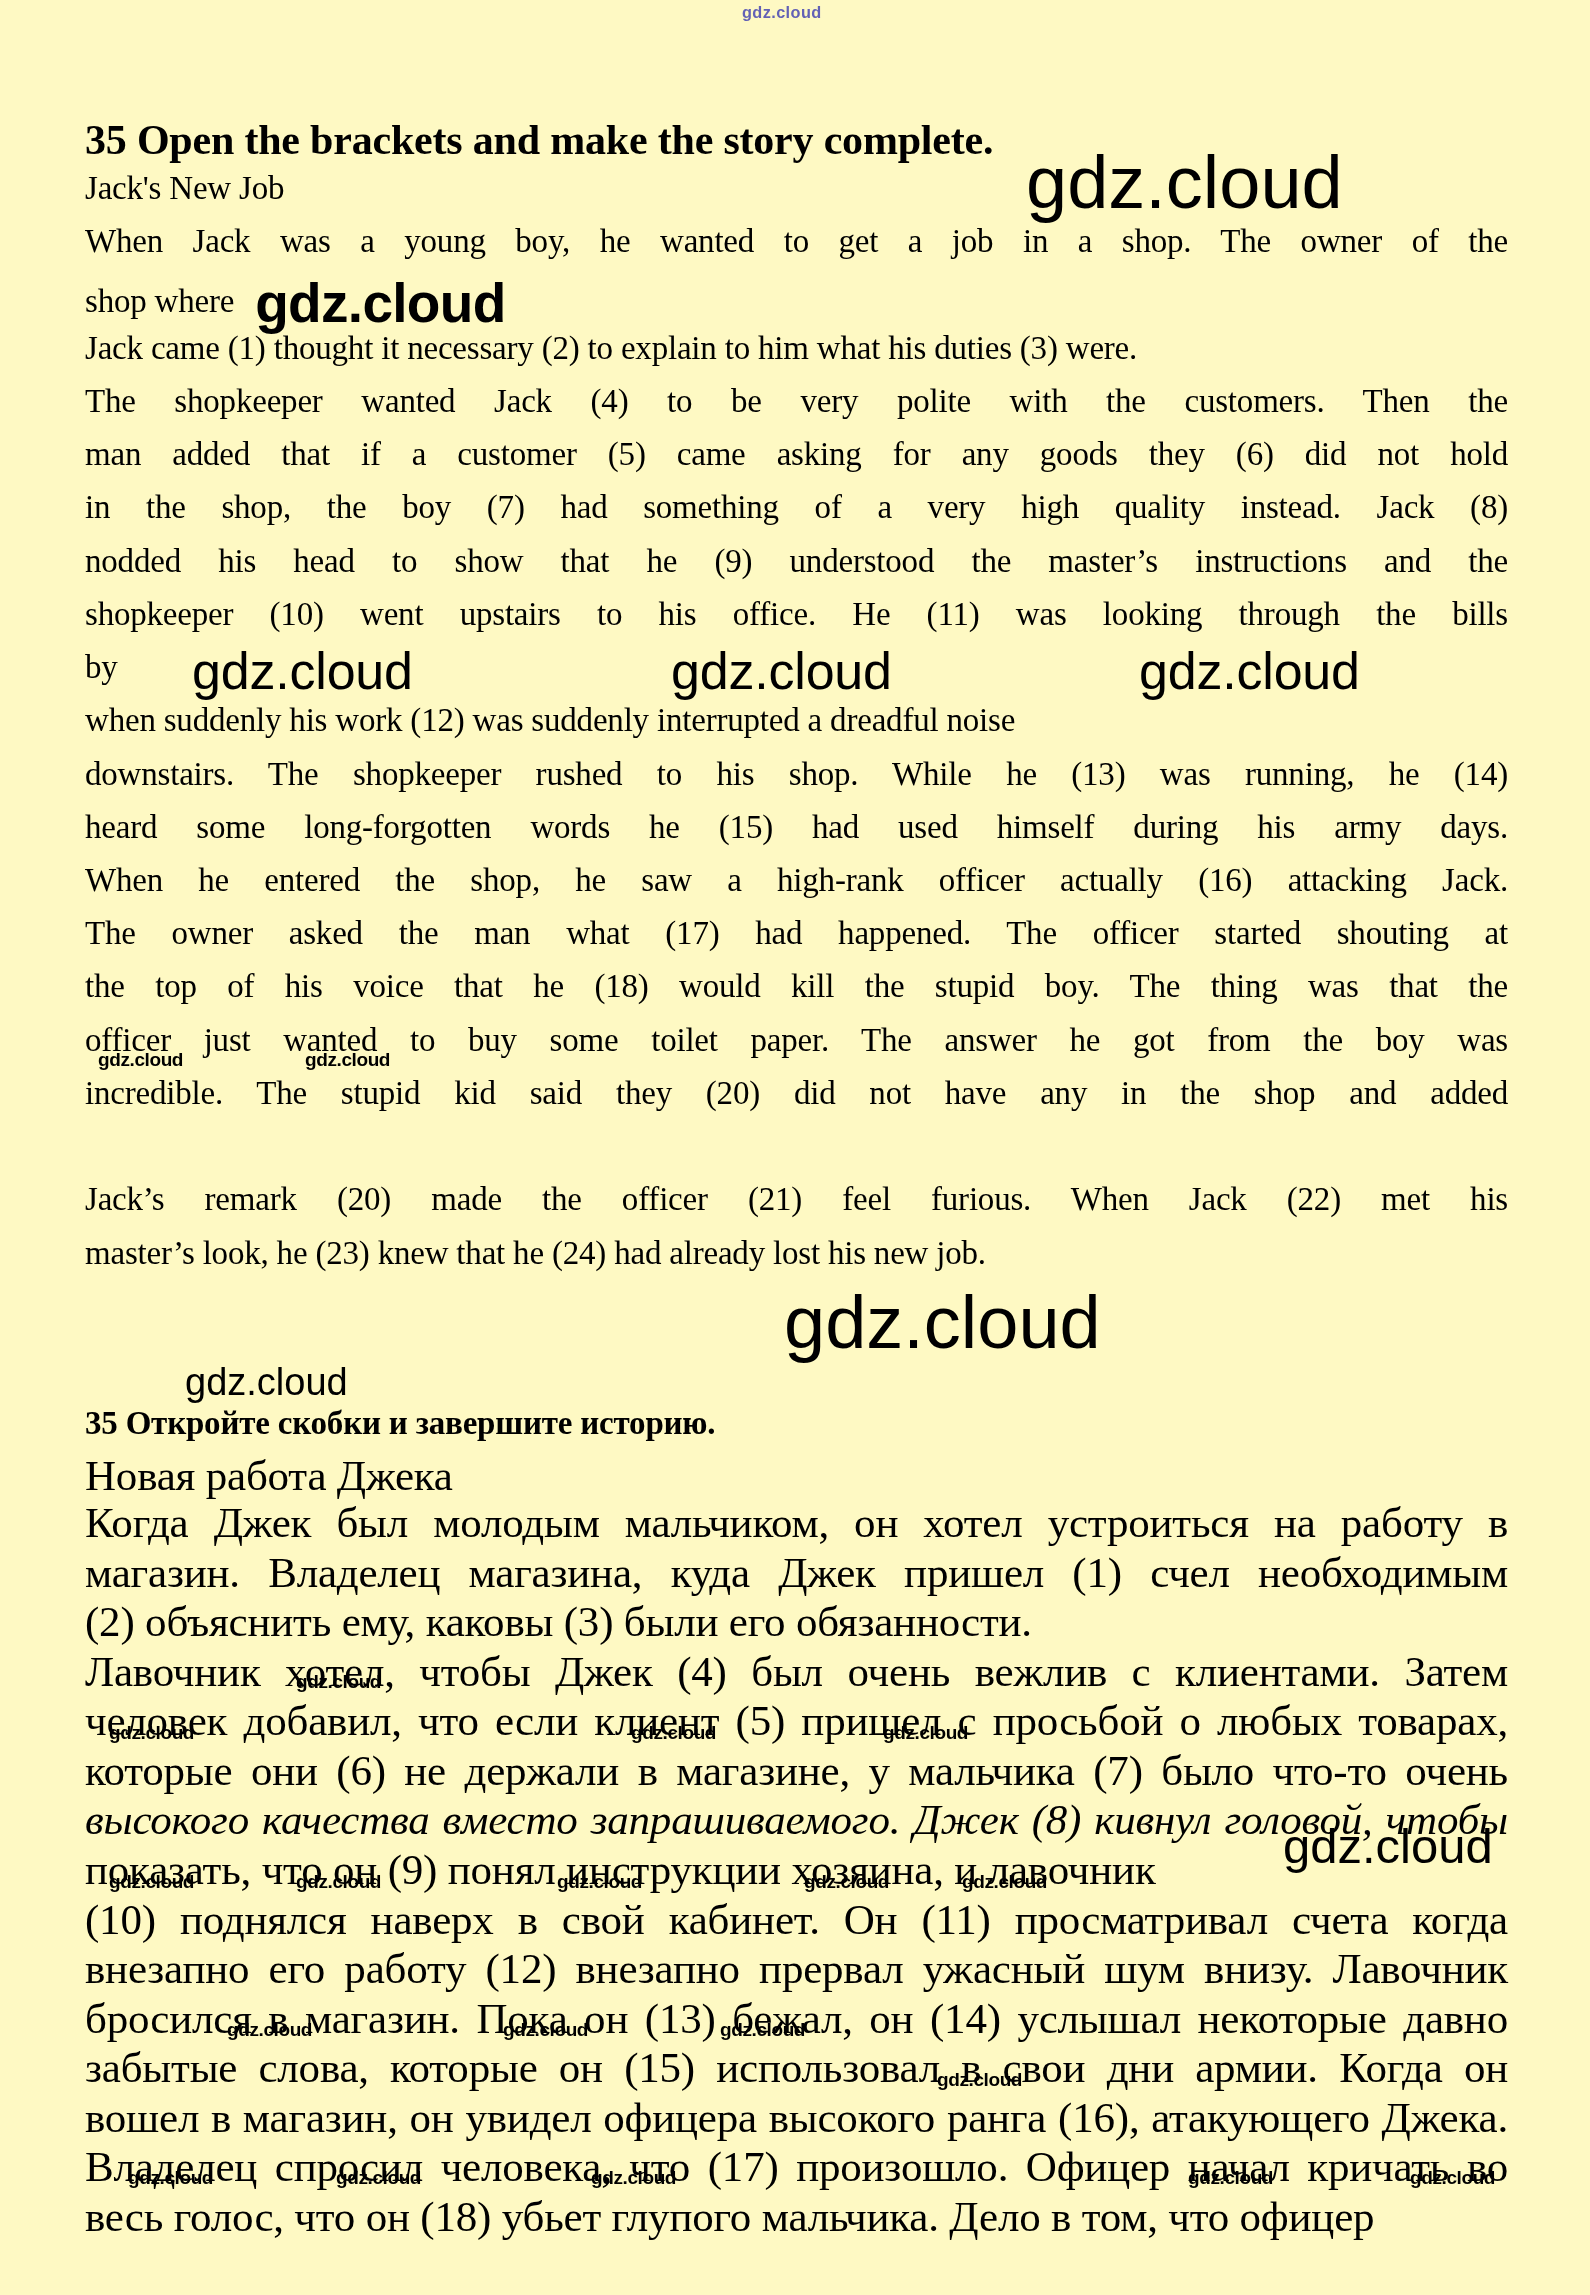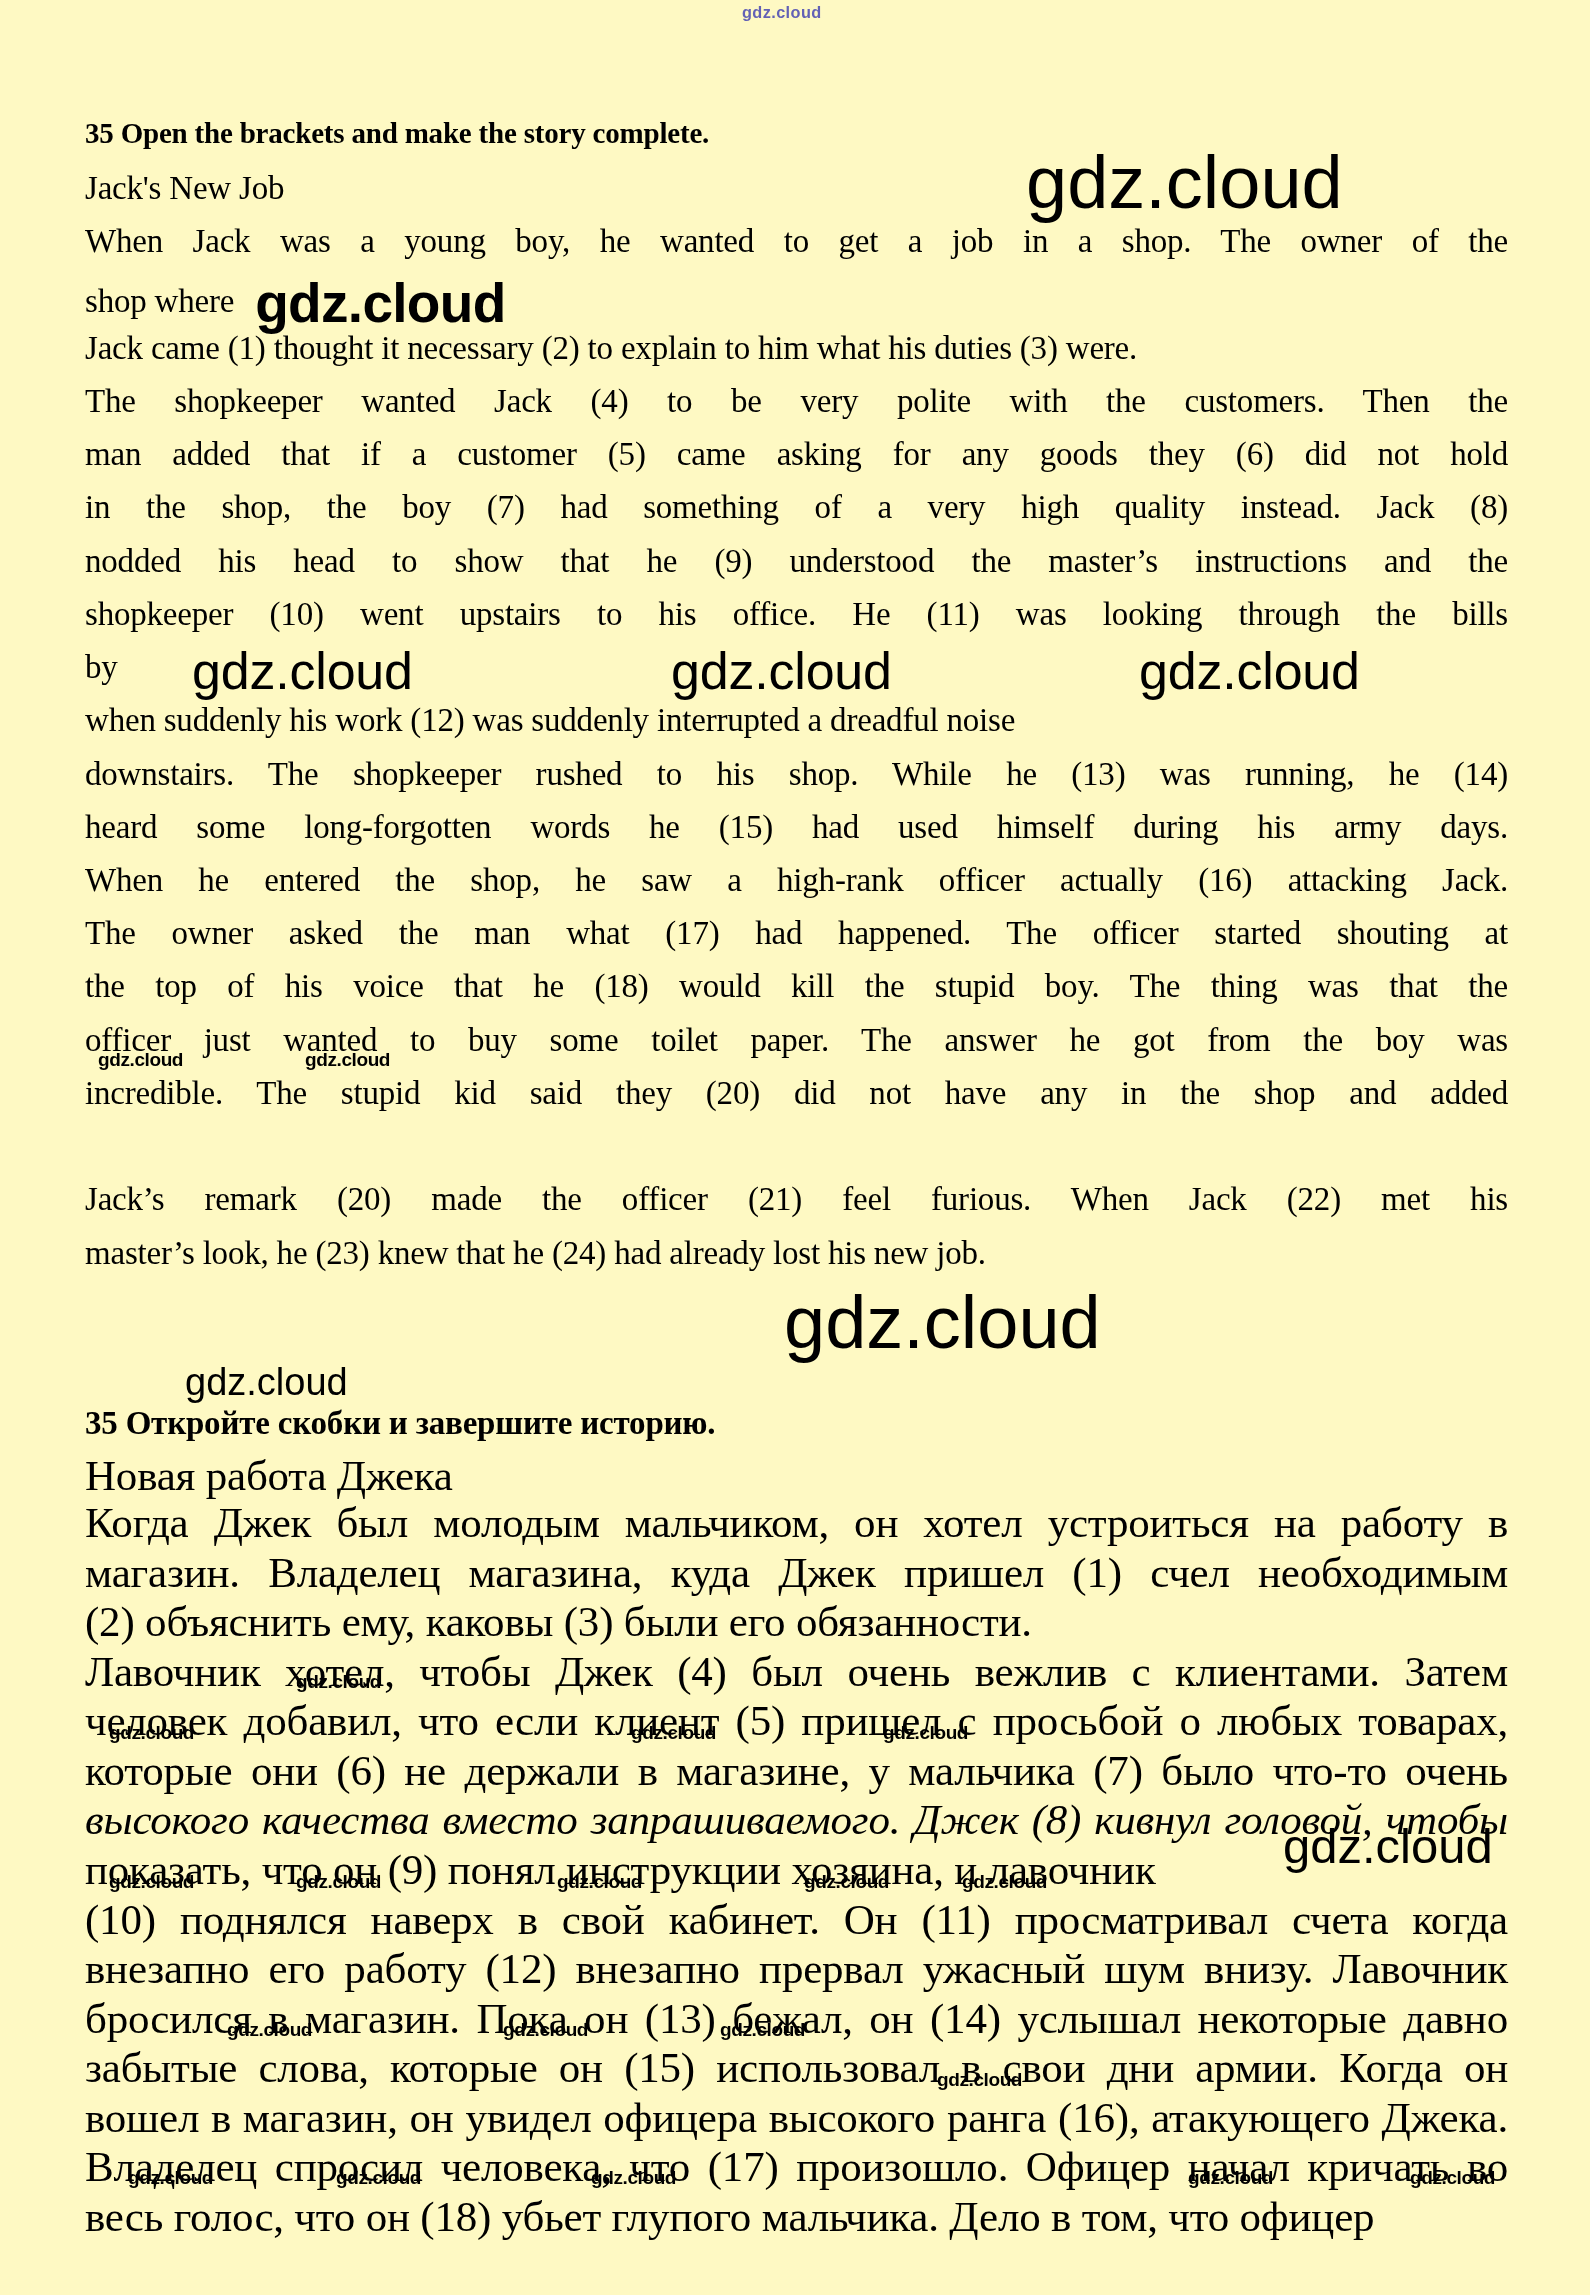--- a/index.html
+++ b/index.html
@@ -19,21 +19,21 @@
     letter-spacing:-0.2px;
     white-space:nowrap;
   }
   .ru .line, .line.ru { font-size:43px; }
   .just {
     width:1423px;
     white-space:normal;
     text-align:justify;
     text-align-last:justify;
   }
-  .ttl { font-weight:bold; font-size:29px; }
+  .ttl { font-weight:bold; font-size:42px; }
   .wm {
     position:absolute;
     font-family:"Liberation Sans", sans-serif;
     color:#000000;
     white-space:nowrap;
     line-height:1;
   }
   .wm-top {
     font-size:16.3px;
     font-weight:600;

